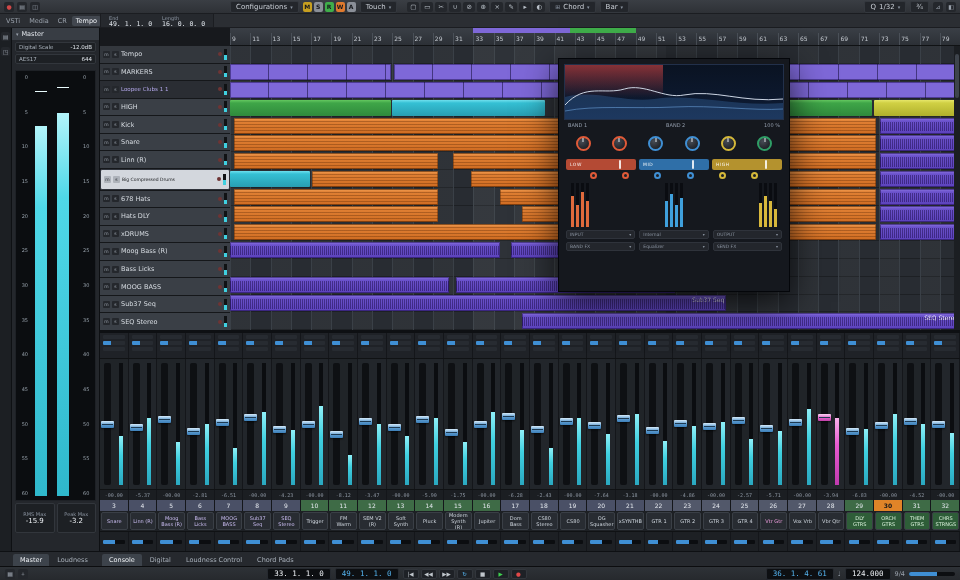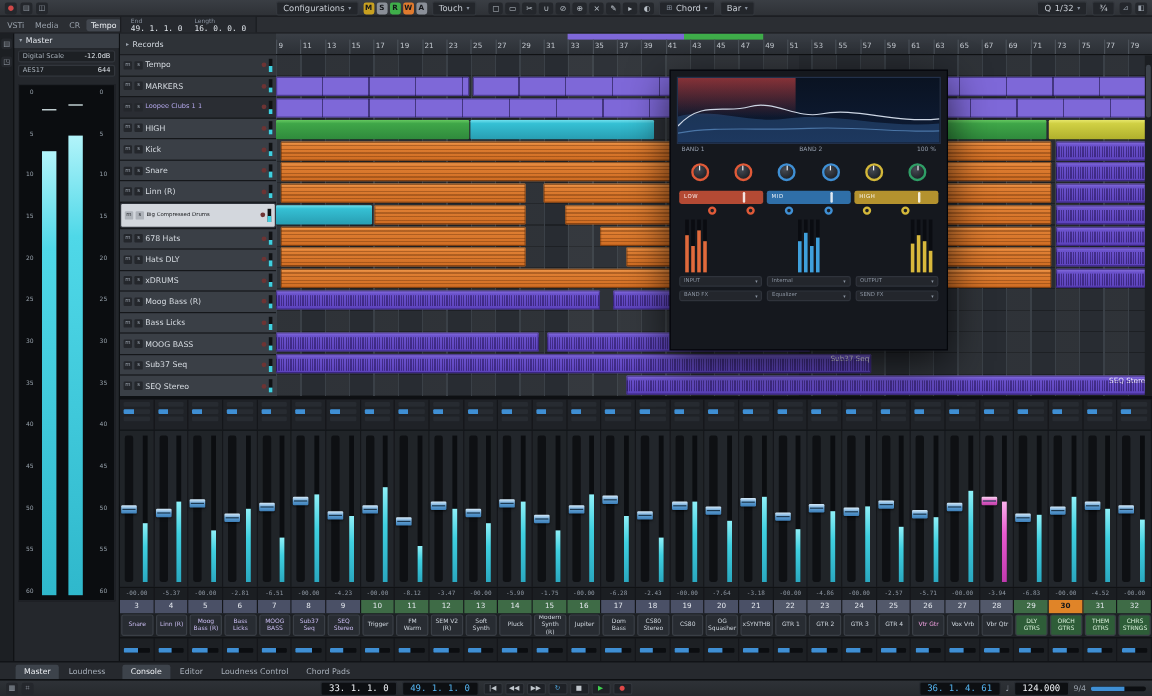--- a/index.html
+++ b/index.html
@@ -333,26 +333,32 @@
           <div class="tick">55</div>
           <div class="tick">60</div>
         </div>
       <div class="mbars">
           <div class="mbar" style="left: 10%; height: 88%;"></div>
           <div class="mpeak" style="left: 10%; bottom: 96%;"></div>
           <div class="mbar" style="left: 52%; height: 91%;"></div>
           <div class="mpeak" style="left: 52%; bottom: 97%;"></div>
         </div>
     </div>
+    <div class="mstats">
+      <div class="mstat">
+        <span class="slab">RMS Max</span>
+        <span class="sval">-15.9</span>
+      </div>
+      <div class="mstat">
+        <span class="slab">Peak Max</span>
+        <span class="sval">-3.2</span>
+      </div>
+    </div>
   </div>
 
-  <div class="theader">
-    <span class="thico">▸</span>
-    <span>Records</span>
-  </div>
   <div class="tlist">
       <div class="track-row k-tempo">
         <span class="ms">m</span>
         <span class="ms">s</span>
         <span class="tname">Tempo</span>
         <span class="tfill"></span>
         <span class="tdot"></span>
         <span class="tmeter">
           <i></i>
         </span>
@@ -1355,21 +1361,21 @@
       </div>
   </div>
 
   <div class="tabsrow">
     <div class="tabs leftT">
         <div class="tab active">Master</div>
         <div class="tab">Loudness</div>
       </div>
     <div class="tabs mainT">
         <div class="tab active">Console</div>
-        <div class="tab">Editor</div>
+        <div class="tab">Digital</div>
         <div class="tab">Loudness Control</div>
         <div class="tab">Chord Pads</div>
       </div>
   </div>
 
   <div class="transport">
     <div class="ticons">
         <div class="ticon">▦</div>
         <div class="ticon">⌗</div>
       </div>

